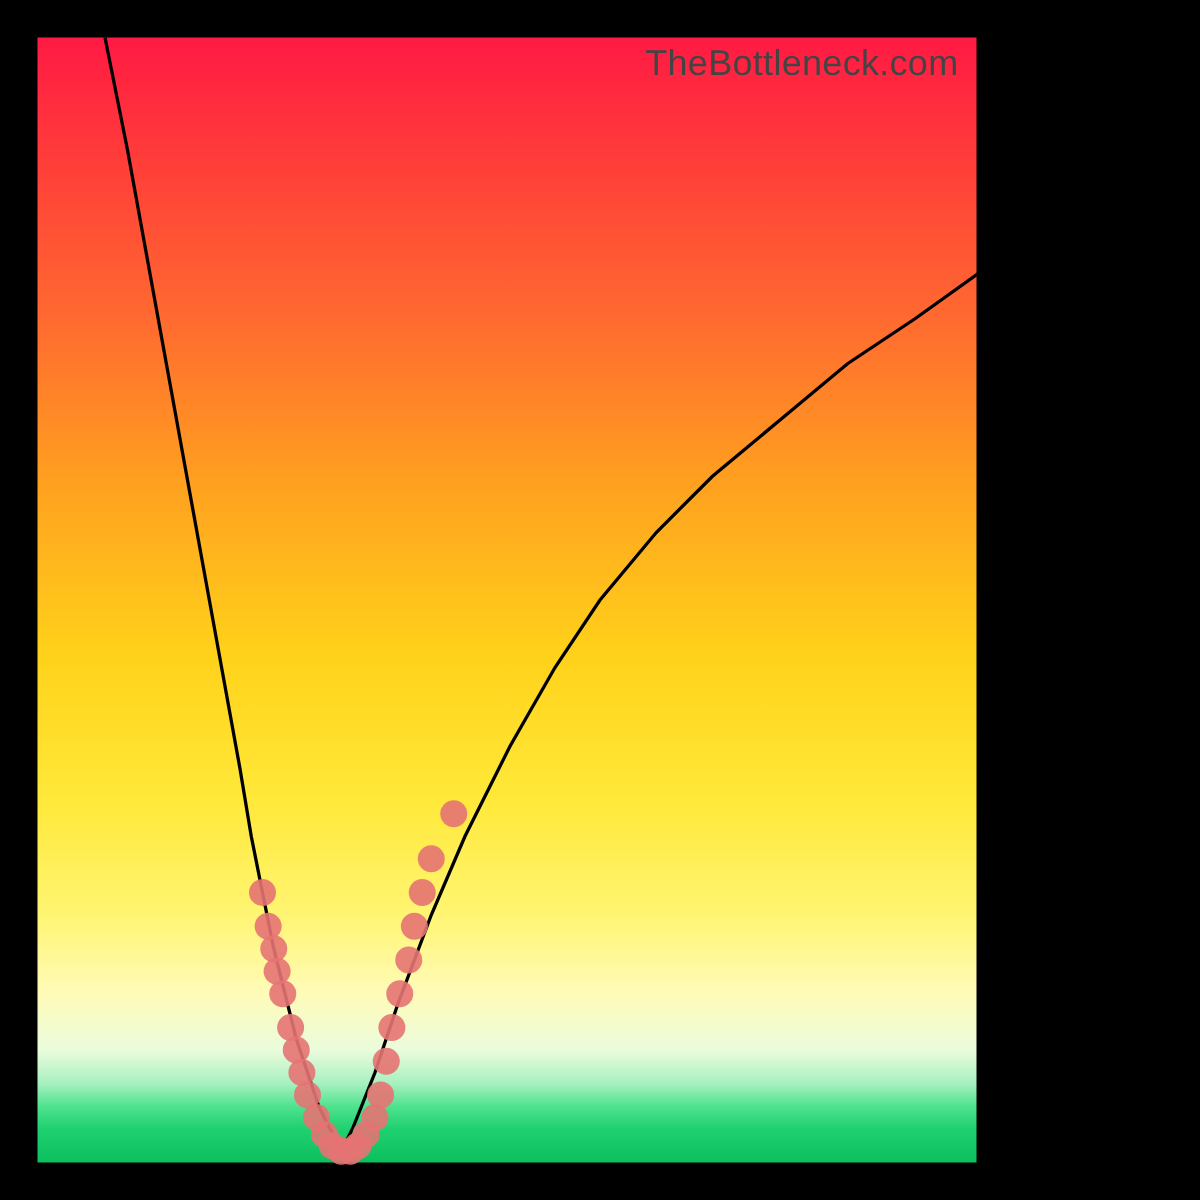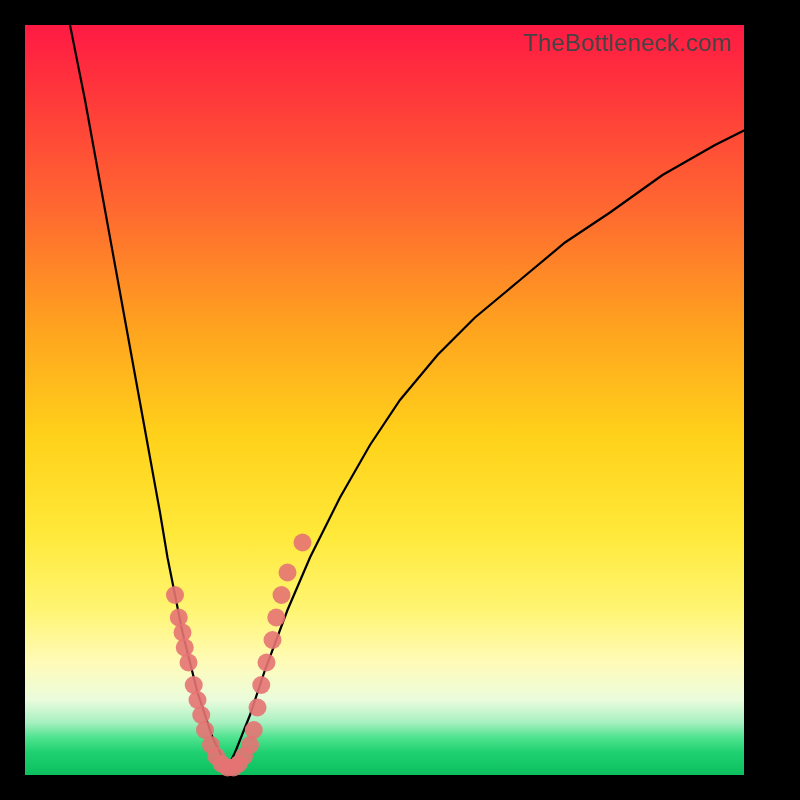--- a/index.html
+++ b/index.html
@@ -8,38 +8,37 @@
     width: 800px;
     height: 800px;
     background: #000;
     overflow: hidden;
     font-family: Arial, Helvetica, sans-serif;
   }
   .frame {
     position: absolute;
     left: 25px;
     top: 25px;
-    width: 692px;
+    width: 626px;
     height: 750px;
     background: linear-gradient(to bottom,
       #ff1a44 0%,
       #ff3a3a 10%,
       #ff6a30 25%,
       #ffa21f 40%,
       #ffd21a 55%,
       #ffe93a 68%,
       #fff573 78%,
       #fffbb8 85%,
       #eafcdc 90%,
       #a7f0c0 93%,
       #4fe38f 95%,
       #1fd070 97%,
       #0cc05e 100%
     );
-    padding-left: 27px;
   }
   .watermark {
     position: absolute;
     top: 4px;
     right: 12px;
     color: #444;
     font-size: 24px;
     font-weight: 500;
     letter-spacing: 0.2px;
     z-index: 10;

